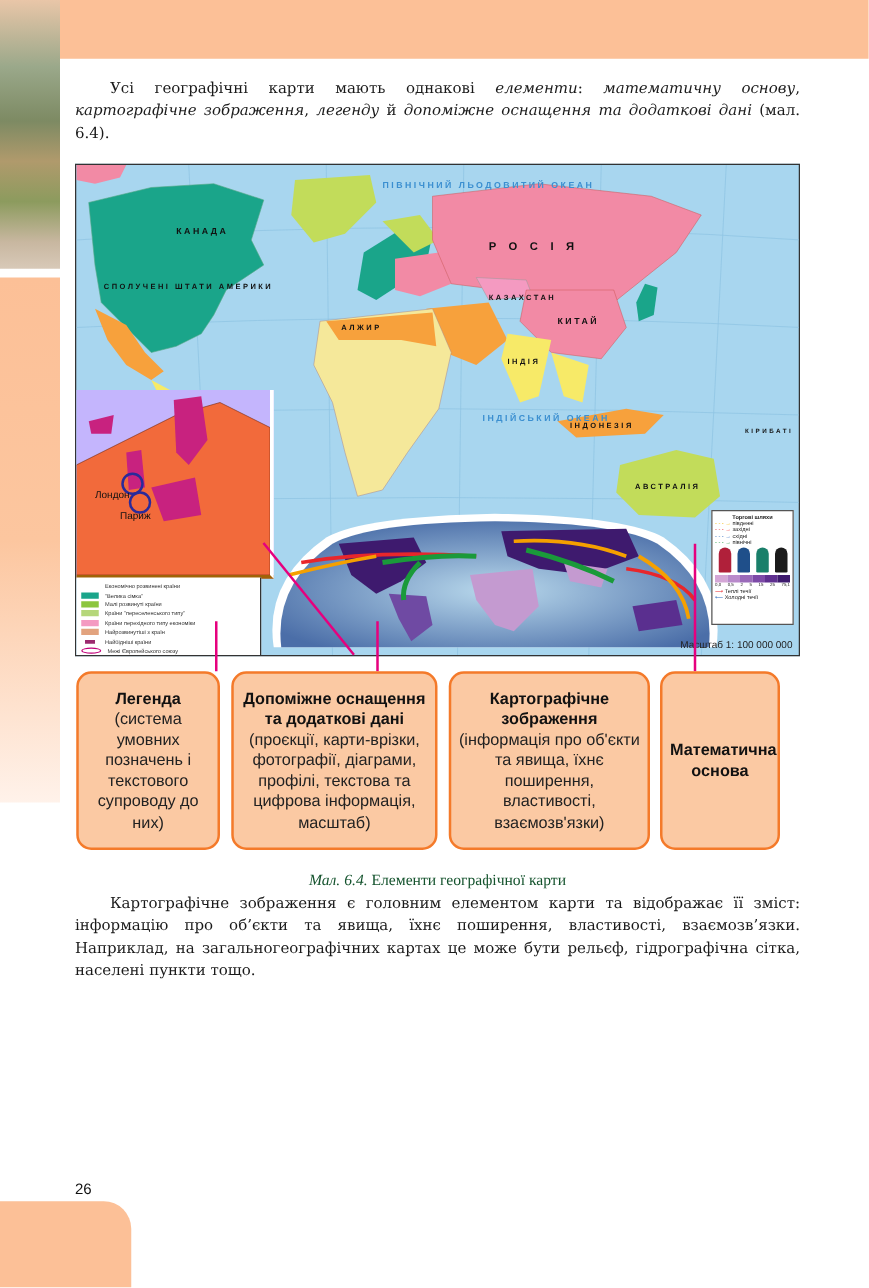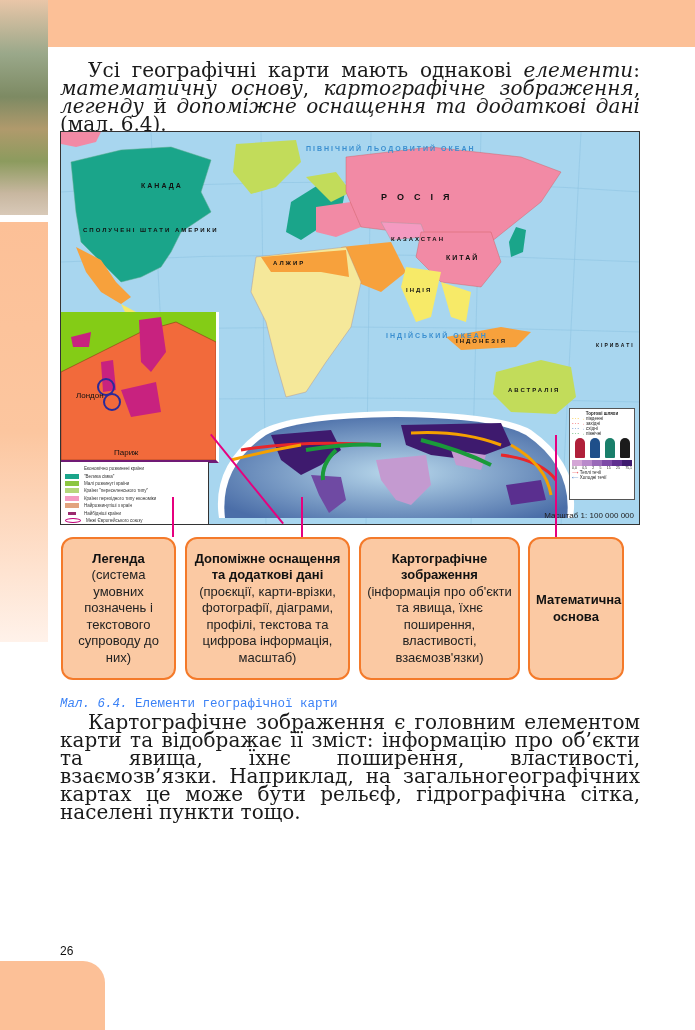--- a/index.html
+++ b/index.html
@@ -4,48 +4,48 @@
 <style>
   html, body { margin:0; padding:0; }
   body { width:695px; height:1030px; position:relative; background:#ffffff; overflow:hidden; font-family:"DejaVu Serif", serif; color:#1a1a1a; }
   .top-band { position:absolute; left:48px; top:0; width:647px; height:47px; background:#fcc097; }
   .side-photo { position:absolute; left:0; top:0; width:48px; height:215px;
     background: linear-gradient(180deg,#e9c6a8 0%,#9aa88a 25%,#7d8a63 45%,#b09a6c 60%,#8c9b5e 75%,#c8b7a0 90%,#d8c9b8 100%); }
   .side-band { position:absolute; left:0; top:222px; width:48px; height:420px;
     background: linear-gradient(180deg,#fcc097 0%,#fcc69f 50%,#fff2ea 100%); }
   .page-tab { position:absolute; left:0; top:961px; width:105px; height:69px; background:#fcc097; border-top-right-radius:22px; }
   .page-num { position:absolute; left:60px; top:944px; font-family:"Liberation Sans", sans-serif; font-size:12px; color:#111; }
-  .para { position:absolute; left:60px; width:580px; font-size:20px; line-height:18px; text-align:justify; }
+  .para { position:absolute; left:60px; width:580px; font-size:12px; line-height:18px; text-align:justify; }
   .para p { margin:0; text-indent:28px; }
   .para em { font-style:italic; }
   .intro { top:61px; }
   .body-text { top:713px; }
 
   .map { position:absolute; left:60px; top:131px; width:580px; height:394px; background:#a8d6ef; border:1px solid #333; box-sizing:border-box; overflow:hidden; }
   .map svg { position:absolute; left:0; top:0; }
   .ocean-label { position:absolute; font-family:"Liberation Sans", sans-serif; font-size:7px; color:#3b8fd0; letter-spacing:2px; font-weight:bold; }
   .country-label { position:absolute; font-family:"Liberation Sans", sans-serif; font-size:7px; font-weight:bold; color:#111; letter-spacing:2px; }
-  .inset-europe { position:absolute; left:0; top:180px; width:155px; height:148px; background:#84cc16; border-right:3px solid #fff; border-bottom:3px solid #701a75; overflow:hidden; }
+  .inset-europe { position:absolute; left:0; top:180px; width:155px; height:148px; background:#c4b5fd; border-right:3px solid #fff; border-bottom:3px solid #a16207; overflow:hidden; }
   .inset-city { position:absolute; font-family:"Liberation Sans", sans-serif; font-size:8px; color:#111; }
   .legend-box { position:absolute; left:0; top:330px; width:148px; height:64px; background:#fff; border-right:1px solid #333; box-sizing:border-box; padding:3px 4px; }
   .legend-row { display:flex; align-items:center; height:7.4px; font-family:"Liberation Sans", sans-serif; font-size:4.5px; color:#333; }
   .legend-swatch { width:14px; height:5px; margin-right:5px; flex:none; }
   .inset-trade { position:absolute; left:150px; top:273px; width:370px; height:113px; }
   .trade-legend { position:absolute; left:508px; top:276px; width:66px; height:92px; background:#fff; border:1px solid #555; box-sizing:border-box; padding:2px; font-family:"Liberation Sans", sans-serif; font-size:4.5px; color:#222; }
   .scale-label { position:absolute; right:5px; bottom:4px; font-family:"Liberation Sans", sans-serif; font-size:8px; color:#222; }
 
   .callout { position:absolute; top:537px; height:143px; background:#fbc9a3; border:2px solid #f47a2a; border-radius:12px; box-sizing:border-box;
     font-family:"Liberation Sans", sans-serif; font-size:13px; line-height:16.5px; text-align:center; color:#222; display:flex; flex-direction:column; justify-content:center; padding:4px 6px; }
   .callout b { display:block; color:#111; }
   .c1 { left:61px; width:115px; }
   .c2 { left:185px; width:165px; }
   .c3 { left:359px; width:161px; }
   .c4 { left:528px; width:96px; }
   .pointer { position:absolute; background:#e6007e; }
-  .caption { position:absolute; top:697px; left:60px; width:580px; font-family:Liberation Mono, monospace; font-size:12.5px; color:#3b82f6; }
+  .caption { position:absolute; top:697px; left:60px; width:580px; text-align:center; font-family:Liberation Serif, serif; font-size:12.5px; color:#14532d; }
   .caption i { font-style:italic; }
 </style>
 </head>
 <body>
 
 <div class="top-band"></div>
 <div class="side-photo"></div>
 <div class="side-band"></div>
 
 <div class="para intro">
@@ -99,21 +99,21 @@
 
     <path d="M195 125 L285 115 L300 150 L290 195 L265 230 L245 260 L225 265 L215 230 L205 190 L190 160 Z" fill="#f5e89a" stroke="#a88" stroke-width="0.4"></path>
     <path d="M200 125 L285 118 L288 145 L260 140 L210 140 Z" fill="#f7a13c"></path>
 
     <path d="M435 240 L480 228 L510 235 L515 265 L495 282 L450 280 L432 262 Z" fill="#c2dc5a"></path>
 
     <path d="M90 195 L130 200 L150 230 L135 265 L115 270 Z" fill="#f7ea68"></path>
   </svg>
 
   <span class="ocean-label" style="left:245px;top:13px;">ПІВНІЧНИЙ ЛЬОДОВИТИЙ ОКЕАН</span>
-  <span class="country-label" style="left:320px;top:60px;font-size:9px;letter-spacing:10px;">РОСІЯ</span>
+  <span class="country-label" style="left:330px;top:60px;font-size:9px;letter-spacing:10px;">РОСІЯ</span>
   <span class="country-label" style="left:80px;top:50px;">КАНАДА</span>
   <span class="country-label" style="left:22px;top:95px;font-size:6px;">СПОЛУЧЕНІ ШТАТИ АМЕРИКИ</span>
   <span class="country-label" style="left:330px;top:104px;font-size:6px;">КАЗАХСТАН</span>
   <span class="country-label" style="left:385px;top:122px;font-size:7px;">КИТАЙ</span>
   <span class="country-label" style="left:212px;top:128px;font-size:6px;">АЛЖИР</span>
   <span class="country-label" style="left:345px;top:155px;font-size:6px;">ІНДІЯ</span>
   <span class="country-label" style="left:395px;top:206px;font-size:6px;">ІНДОНЕЗІЯ</span>
   <span class="country-label" style="left:447px;top:255px;font-size:6px;">АВСТРАЛІЯ</span>
   <span class="country-label" style="left:535px;top:210px;font-size:5px;">КІРИБАТІ</span>
   <span class="ocean-label" style="left:325px;top:200px;">ІНДІЙСЬКИЙ ОКЕАН</span>
@@ -122,21 +122,21 @@
     <svg width="155" height="148">
       <path d="M0 60 L40 40 L80 20 L115 10 L155 30 L155 148 L0 148 Z" fill="#f26a3b" stroke="#7a2a10" stroke-width="0.5"></path>
       <path d="M78 8 L100 5 L105 40 L90 60 L80 50 Z" fill="#c8227f"></path>
       <path d="M40 50 L52 48 L55 78 L42 80 Z" fill="#c8227f"></path>
       <path d="M60 78 L95 70 L100 100 L70 105 Z" fill="#c8227f"></path>
       <path d="M10 25 L30 20 L28 35 L12 35 Z" fill="#c8227f"></path>
       <circle cx="45" cy="75" r="8" fill="none" stroke="#2a2a9a" stroke-width="2"></circle>
       <circle cx="51" cy="90" r="8" fill="none" stroke="#2a2a9a" stroke-width="2"></circle>
     </svg>
     <span class="inset-city" style="left:15px;top:79px;">Лондон</span>
-    <span class="inset-city" style="left:53px;top:96px;margin-top:40px;">Париж</span>
+    <span class="inset-city" style="left:35px;top:96px;">Париж</span>
   </div>
 
   <div class="legend-box">
     <div class="legend-row">
         <span class="legend-swatch" style="background:transparent"></span>
         <span>Економічно розвинені країни</span>
       </div>
     <div class="legend-row">
         <span class="legend-swatch" style="background:#1aa58a"></span>
         <span>"Велика сімка"</span>

